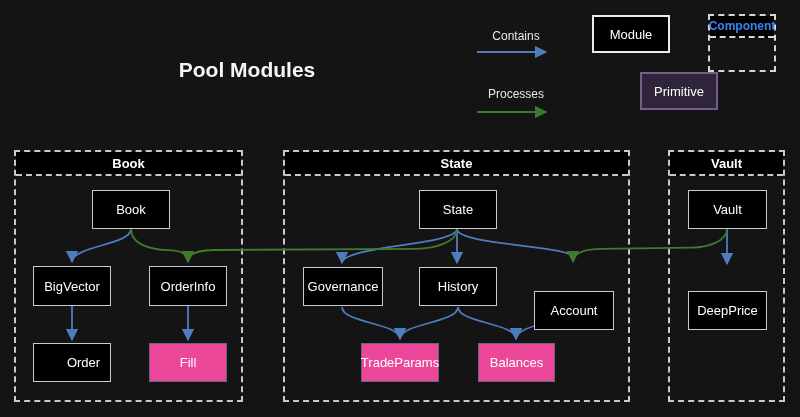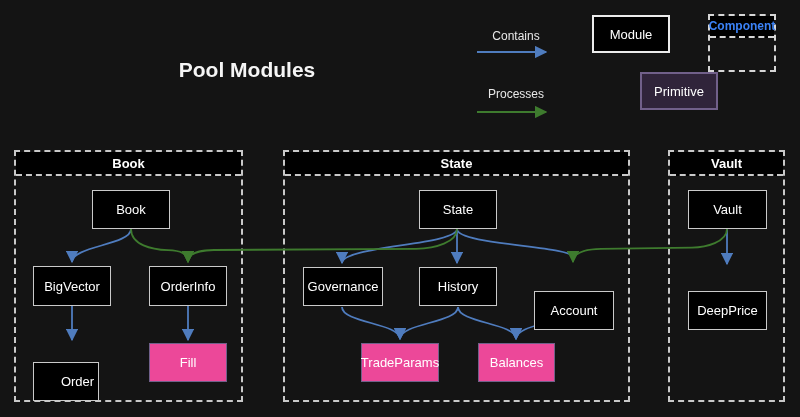--- a/index.html
+++ b/index.html
@@ -54,21 +54,21 @@
   .node {
     position:absolute; box-sizing:border-box;
     display:flex; align-items:center; justify-content:center;
     font-size:13px; color:#ffffff;
   }
   .node.module    { background:#000000; border:1.5px solid #cacaca; }
   .node.primitive { background:#ec4899; border:1.5px solid #71608a; }
   .n-book        { left:92px;  top:190px; width:78px; height:39px; }
   .n-bigvector   { left:33px;  top:266px; width:78px; height:40px; }
   .n-orderinfo   { left:149px; top:266px; width:78px; height:40px; }
-  .n-order       { left:33px;  top:362px; width:66px; height:39px;padding-left:23px; }
+  .n-order       { left:33px;  top:343px; width:78px; height:39px;padding-left:23px; }
   .n-fill        { left:149px; top:343px; width:78px; height:39px; }
   .n-state       { left:419px; top:190px; width:78px; height:39px; }
   .n-governance  { left:303px; top:267px; width:80px; height:39px; }
   .n-history     { left:419px; top:267px; width:78px; height:39px; }
   .n-account     { left:534px; top:267px; width:80px; height:39px;margin-top:24px; }
   .n-tradeparams { left:361px; top:343px; width:78px; height:39px; }
   .n-balances    { left:478px; top:343px; width:77px; height:39px; }
   .n-vault       { left:688px; top:190px; width:79px; height:39px; }
   .n-deepprice   { left:688px; top:268px; width:79px; height:39px;margin-top:23px; }
 </style>

